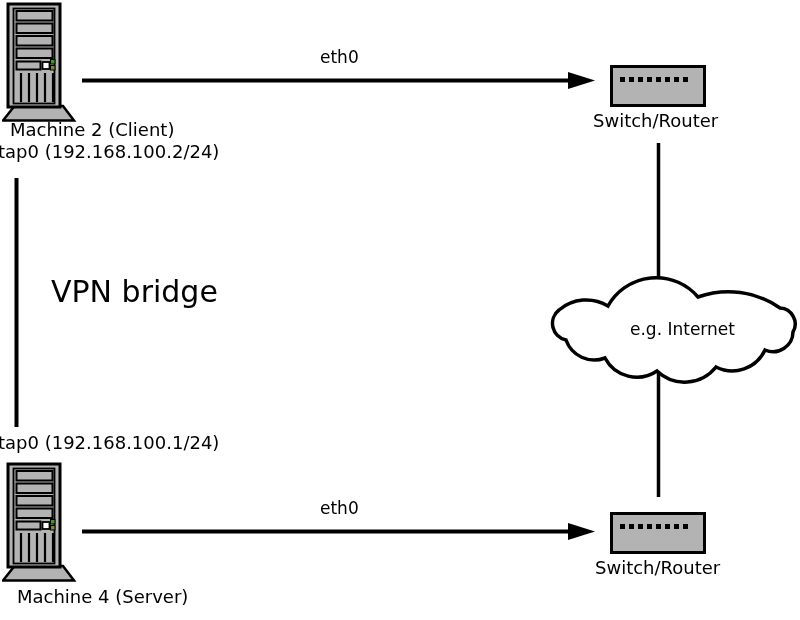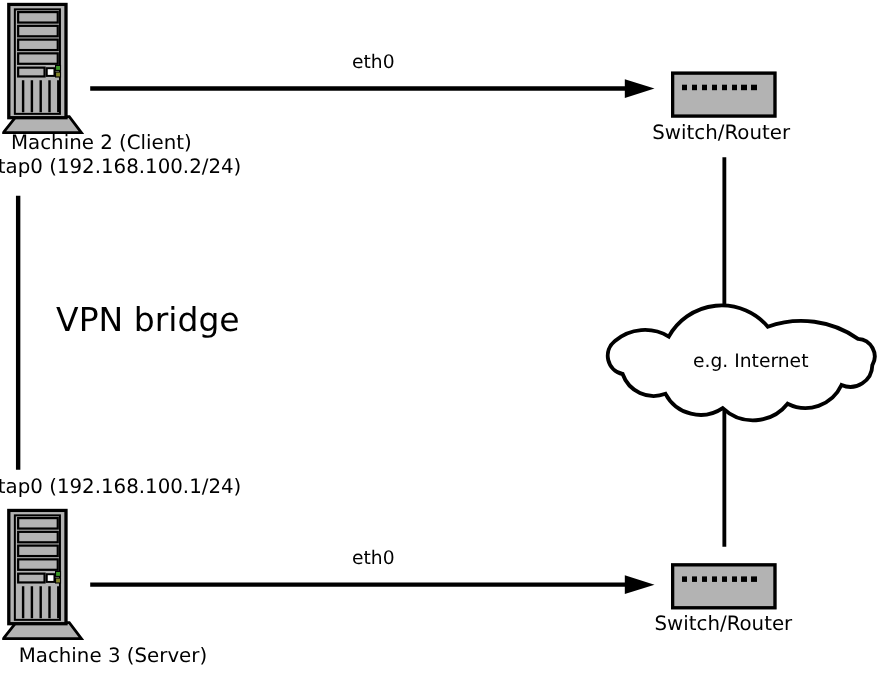--- a/index.html
+++ b/index.html
@@ -130,15 +130,15 @@
 
   <div class="lbl" id="lbl-m2-name">Machine 2 (Client)</div>
   <div class="lbl" id="lbl-m2-tap">tap0 (192.168.100.2/24)</div>
   <div class="lbl" id="lbl-eth0-top">eth0</div>
   <div class="lbl" id="lbl-sw-top">Switch/Router</div>
   <div class="lbl" id="lbl-vpn">VPN bridge</div>
   <div class="lbl" id="lbl-cloud">e.g. Internet</div>
   <div class="lbl" id="lbl-m1-tap">tap0 (192.168.100.1/24)</div>
   <div class="lbl" id="lbl-eth0-bot">eth0</div>
   <div class="lbl" id="lbl-sw-bot">Switch/Router</div>
-  <div class="lbl" id="lbl-m1-name">Machine 3 (Server)</div>
+  <div class="lbl" id="lbl-m1-name">Machine 4 (Server)</div>
 
 </div>
 
 </body></html>

